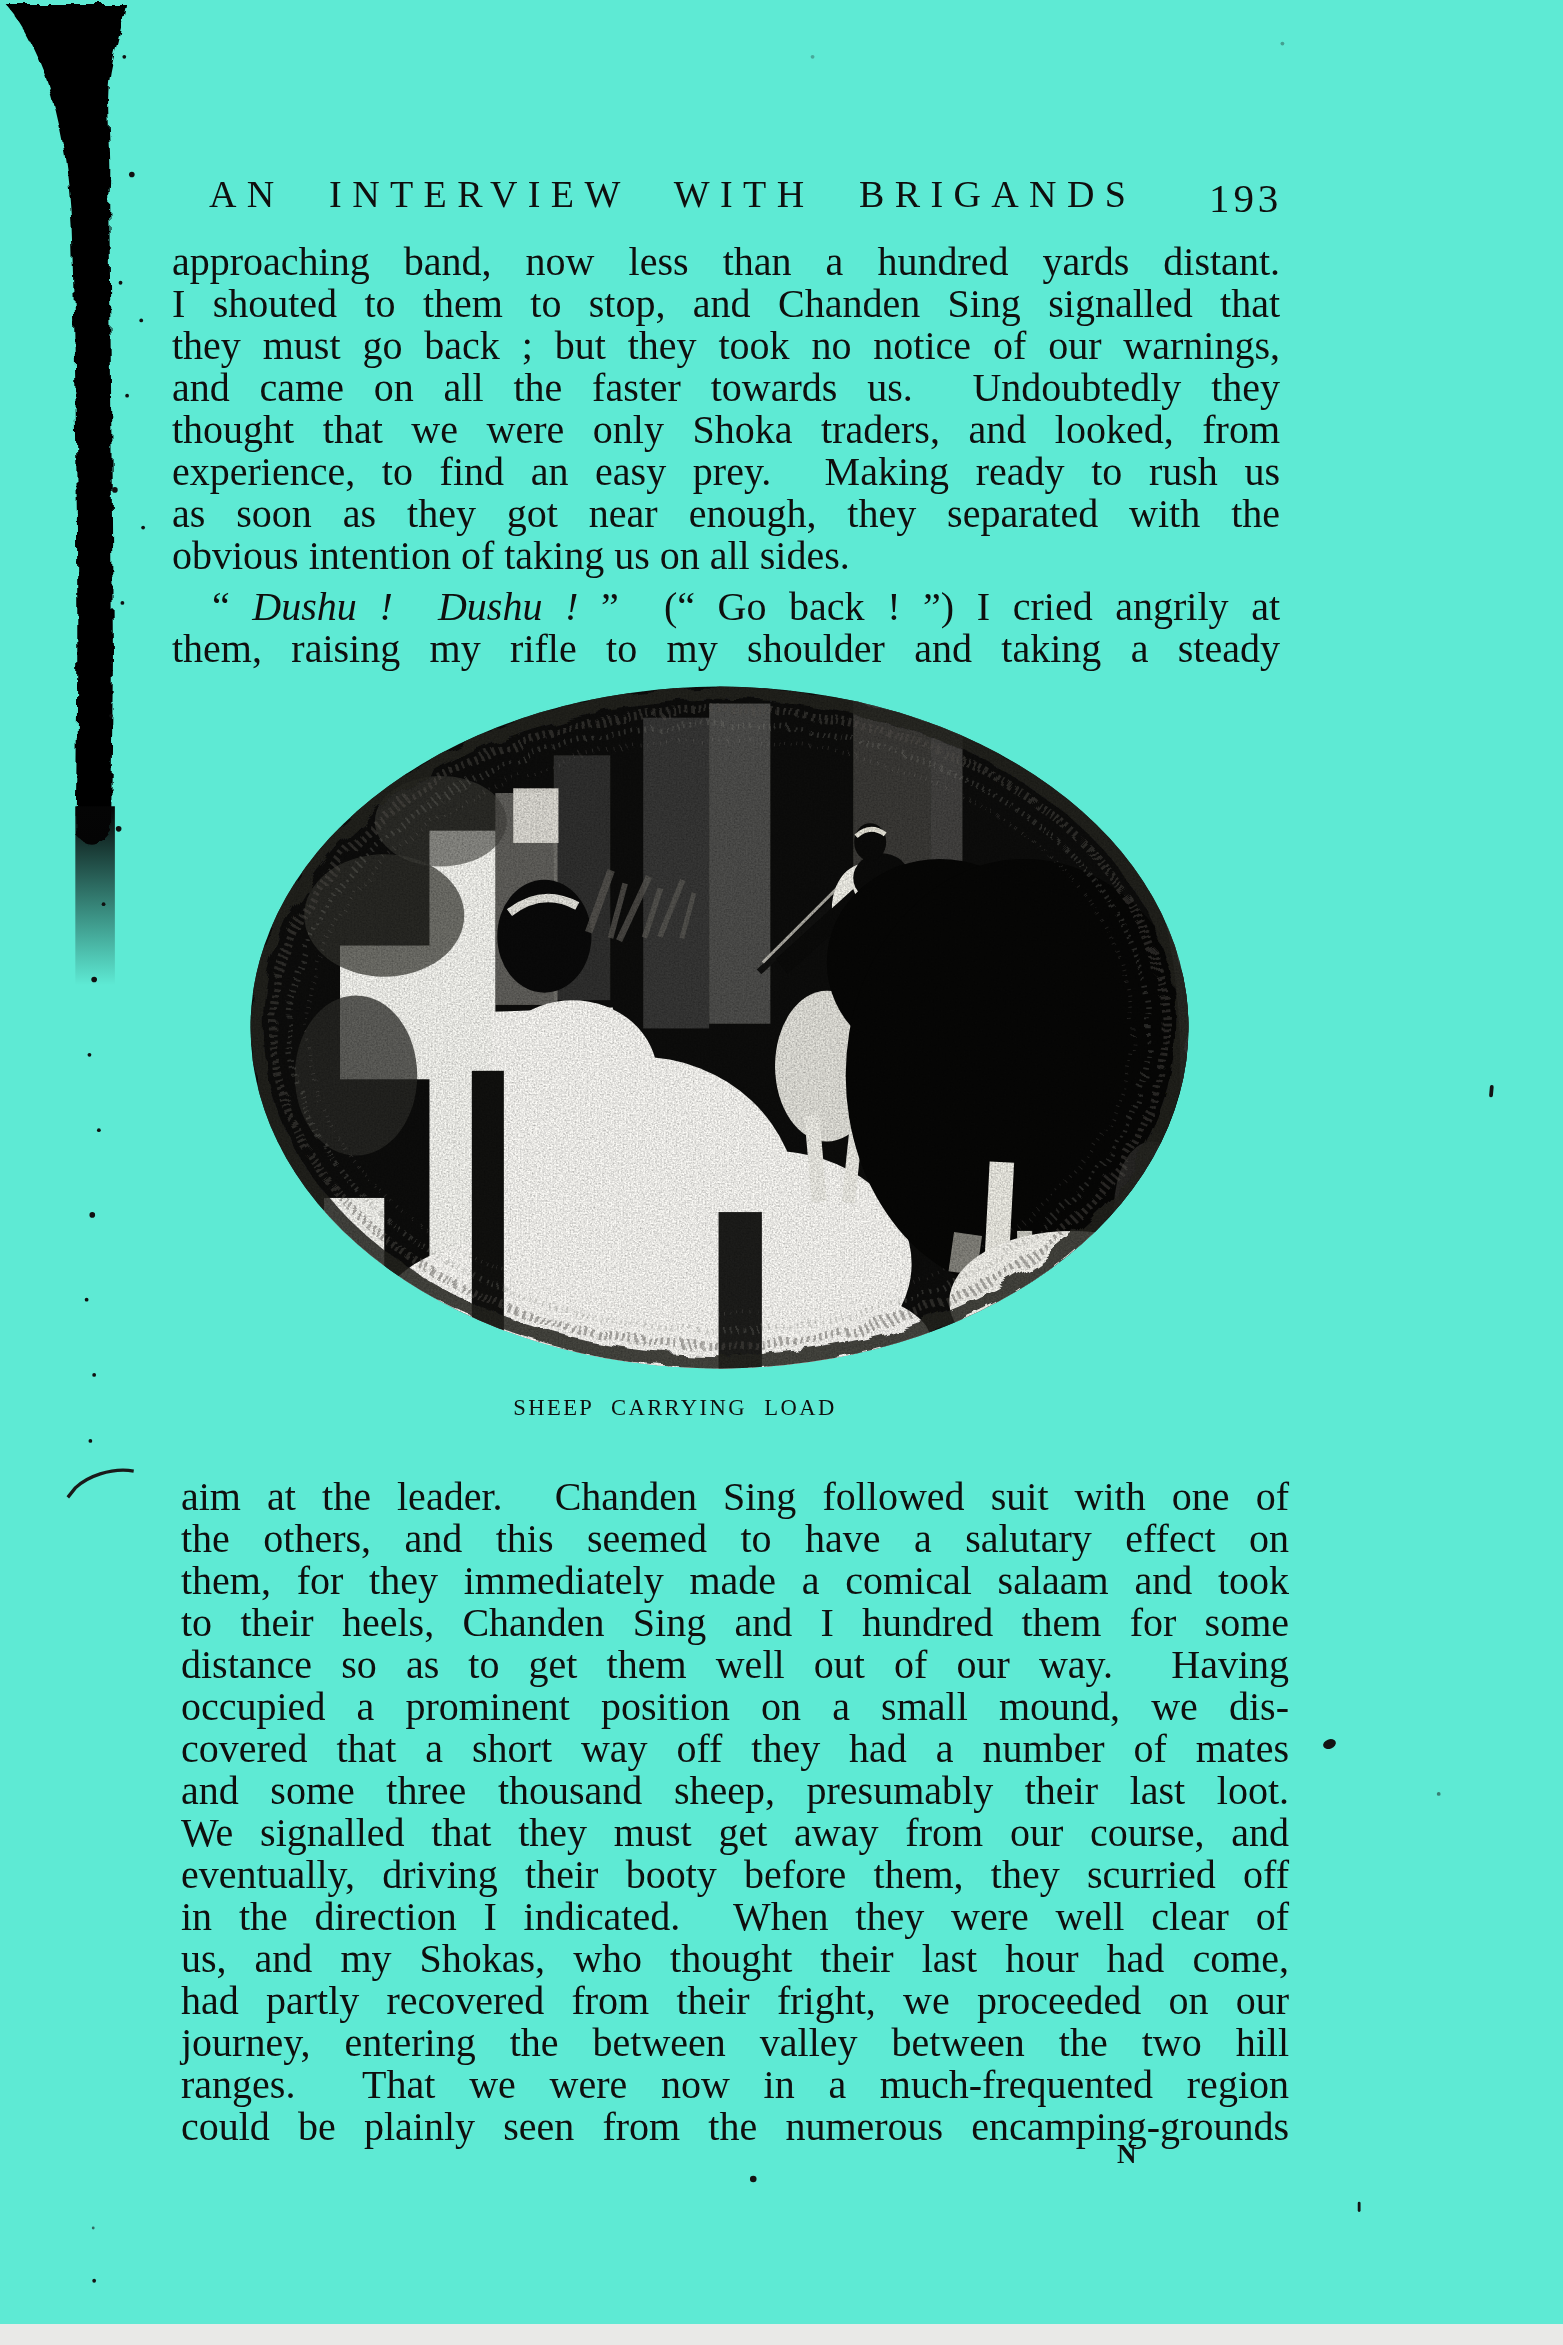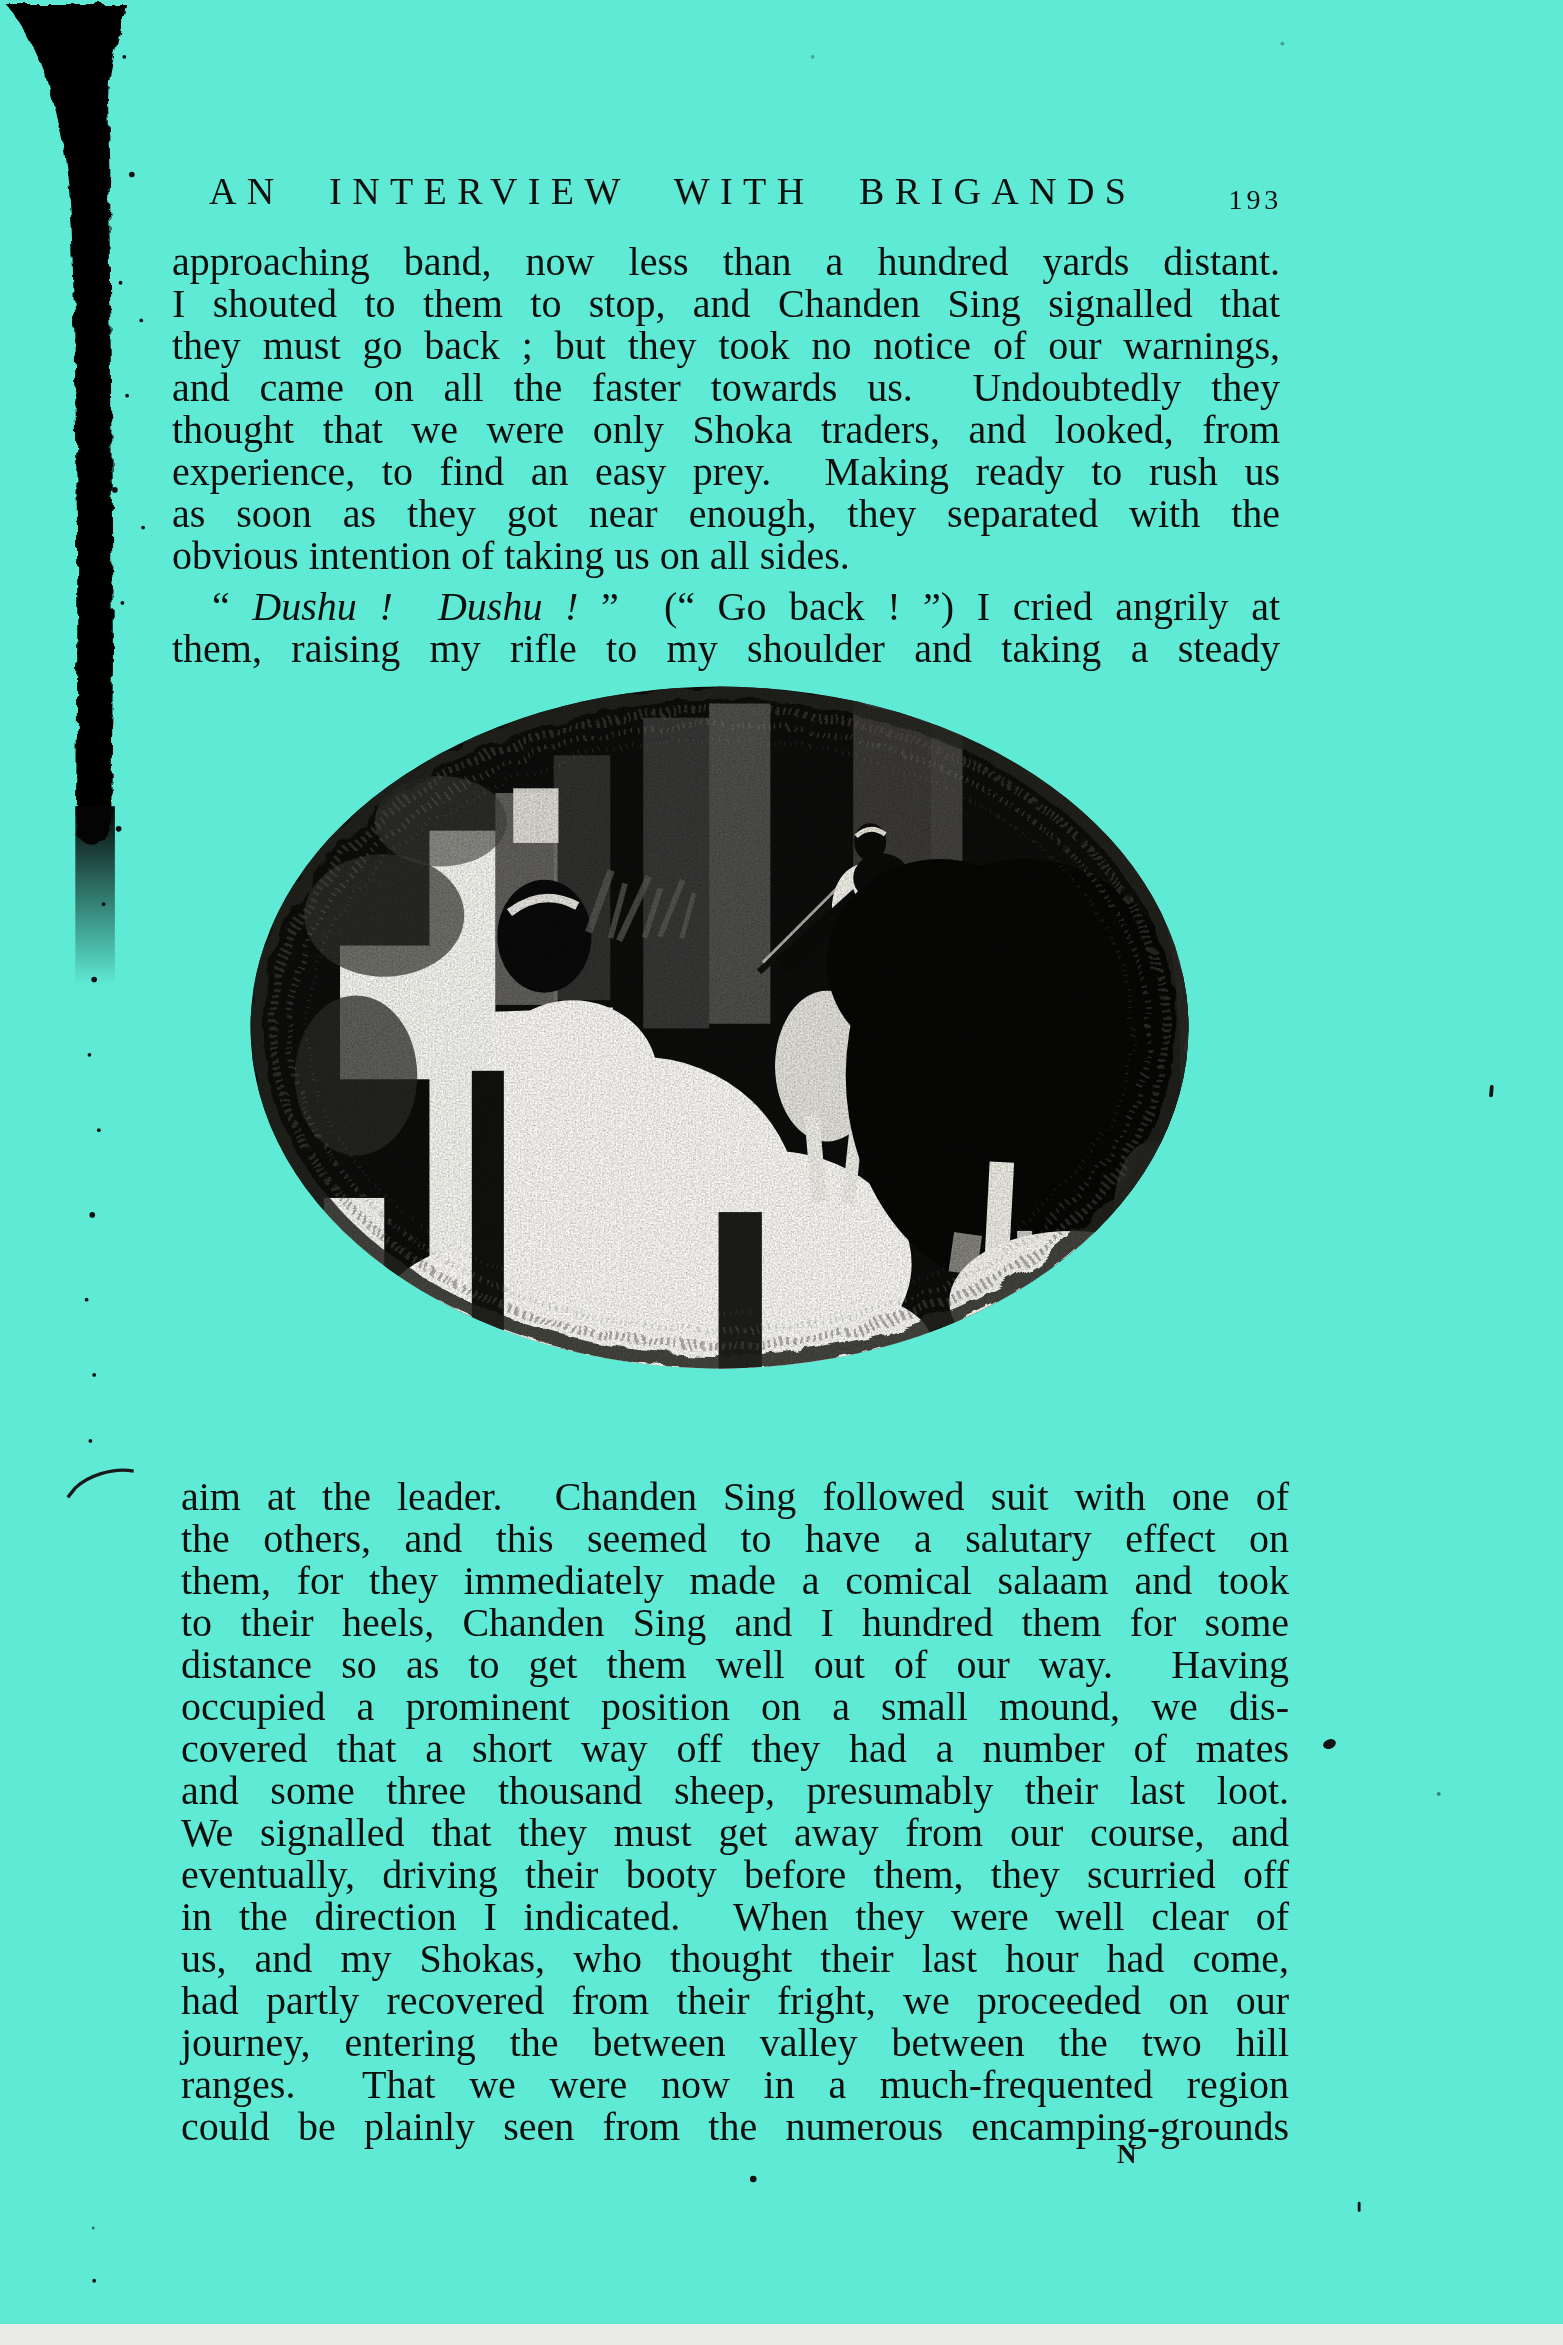--- a/index.html
+++ b/index.html
@@ -7,21 +7,21 @@
   .page{
     position:relative;width:1563px;height:2324px;margin:0 auto;
     background:#5eead4;overflow:hidden;
     font-family:"Liberation Serif","DejaVu Serif",serif;color:#0f0f0e;
   }
   .header{
     position:absolute;left:209px;top:169px;width:1073px;
     display:flex;justify-content:space-between;align-items:baseline;
     font-size:38px;letter-spacing:10.4px;word-spacing:24.5px;white-space:nowrap;
   }
-  .pagenum{font-size:28px;letter-spacing:3.8px;position:relative;top:4.7px;}
+  .pagenum{font-size:41px;letter-spacing:3.8px;position:relative;top:4.7px;}
   .textblock{position:absolute;left:172px;width:1108px;font-size:40px;line-height:42px;}
   #para1{top:241px;}
   #para2{top:586px;}
   #para3{top:1476px;margin-left:9px;}
   .tline{text-align:justify;text-align-last:justify;white-space:pre-wrap;}
   .tline-end{text-align-last:left;}
   .indent{text-indent:40px;}
   .figure{position:absolute;left:243px;top:680px;width:953px;height:695px;}
   .caption{
     position:absolute;left:172px;top:1395px;width:1108px;text-align:center;
@@ -173,20 +173,21 @@
           <ellipse cx="506" cy="369" rx="474" ry="338" stroke="#56544e" stroke-width="9" fill="none" opacity="0.45" stroke-dasharray="3 4"></ellipse>
           <ellipse cx="506" cy="369" rx="456" ry="321" stroke="#8a8880" stroke-width="6" fill="none" opacity="0.28" stroke-dasharray="2 5"></ellipse>
           <ellipse cx="506" cy="369" rx="438" ry="305" stroke="#b0aea4" stroke-width="4" fill="none" opacity="0.18" stroke-dasharray="1 6"></ellipse>
         </g>
 
         <rect x="0" y="0" width="1012" height="738" fill="#000" filter="url(#grain)" opacity="0.35"></rect>
       </g>
     </svg>
   </div>
 
+  <div class="caption">SHEEP  CARRYING  LOAD</div>
 
   <div class="sig">N</div>
 
   <svg class="artifacts" width="1563" height="2346" viewBox="0 0 1660 2491">
     <defs>
       <filter id="rough2" x="-20%" y="-5%" width="140%" height="110%">
         <feTurbulence type="fractalNoise" baseFrequency="0.06" numOctaves="3" seed="11" result="n2"></feTurbulence>
         <feDisplacementMap in="SourceGraphic" in2="n2" scale="10"></feDisplacementMap>
       </filter>
       <linearGradient id="fade" x1="0" y1="0" x2="0" y2="1">

